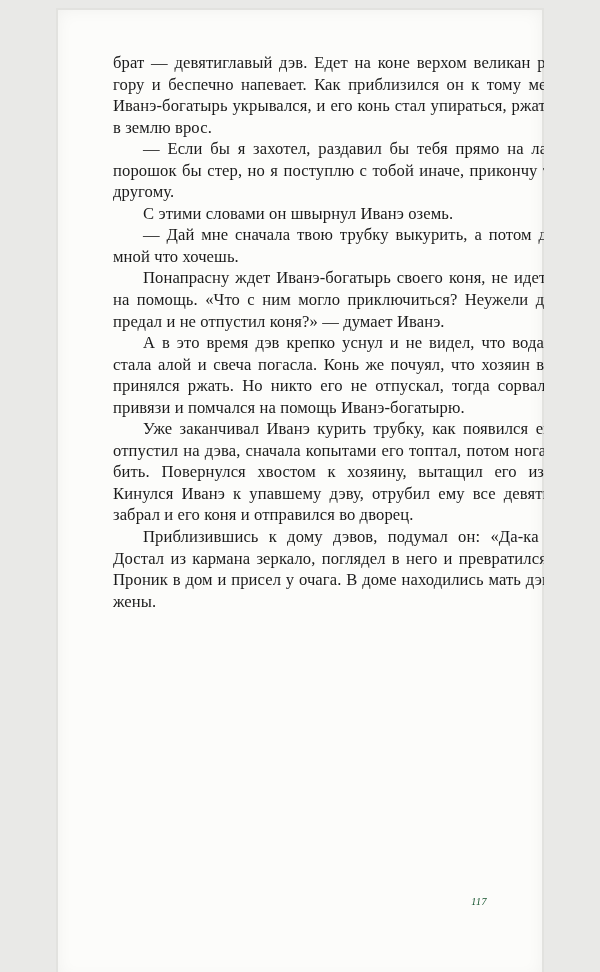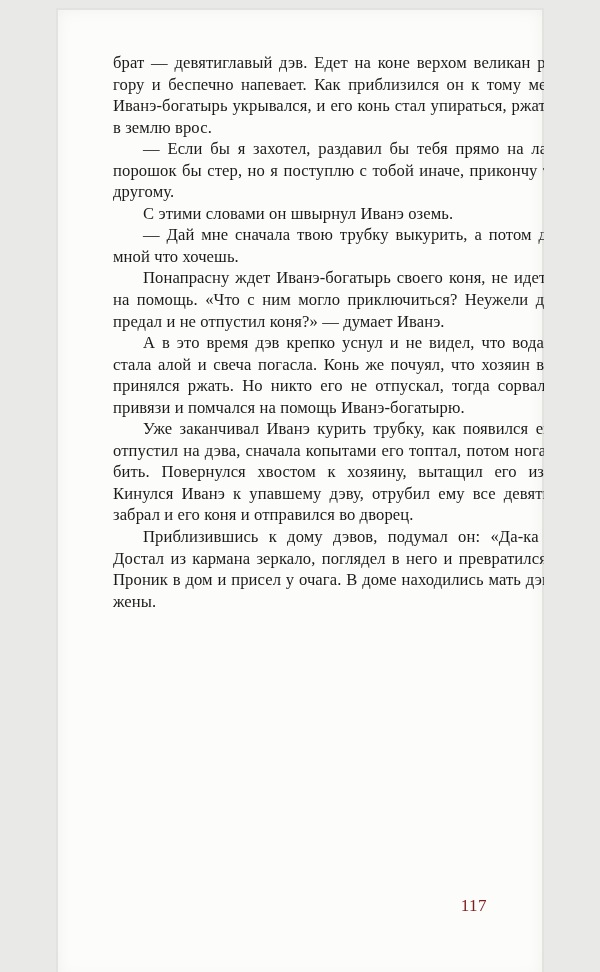--- a/index.html
+++ b/index.html
@@ -33,23 +33,24 @@
     padding: 0;
     text-indent: 30px;
   }
   .text-block p.noindent {
     text-indent: 0;
   }
   .page-number {
     position: absolute;
     right: 57px;
     top: 888px;
-    font-size: 17px;
+    font-size: 10px;
     letter-spacing: 0.5px;
-    color: #7f1d1d;
+    color: #14532d;
+    font-style: italic;
   }
 </style>
 </head>
 <body>
 
 <div class="page">
   <div class="text-block">
     <p class="noindent">брат — девятиглавый дэв. Едет на коне верхом великан ростом с гору и беспечно напевает. Как приблизился он к тому месту, где Иванэ-богатырь укрывался, и его конь стал упираться, ржать, будто в землю врос.</p>
     <p>— Если бы я захотел, раздавил бы тебя прямо на ладони, в порошок бы стер, но я поступлю с тобой иначе, прикончу тебя по-другому.</p>
     <p>С этими словами он швырнул Иванэ оземь.</p>

